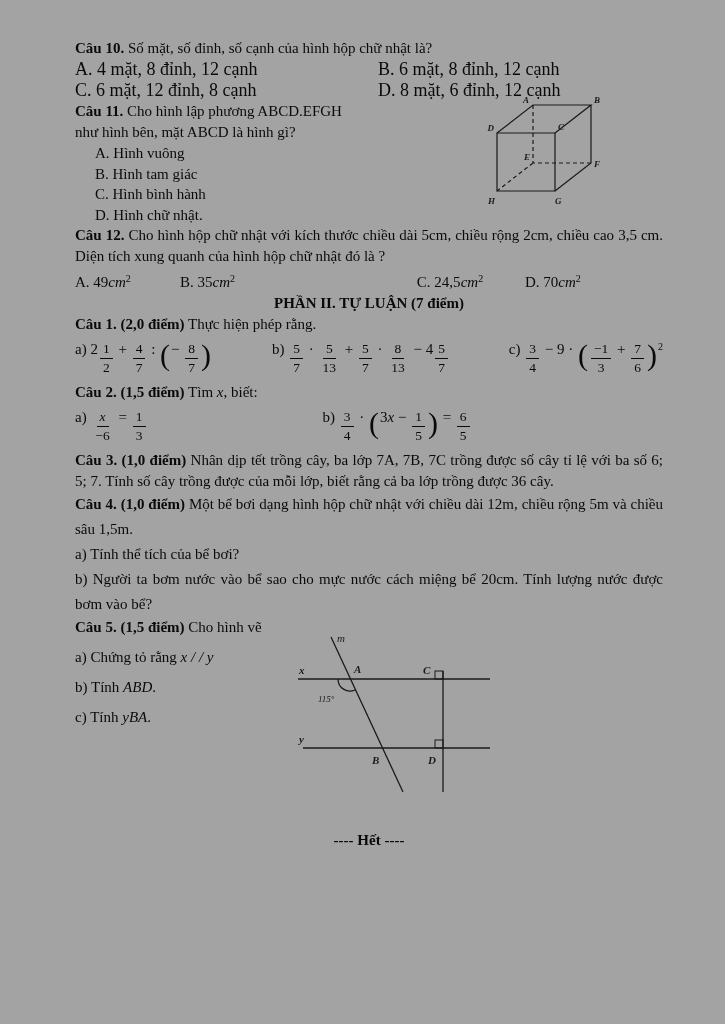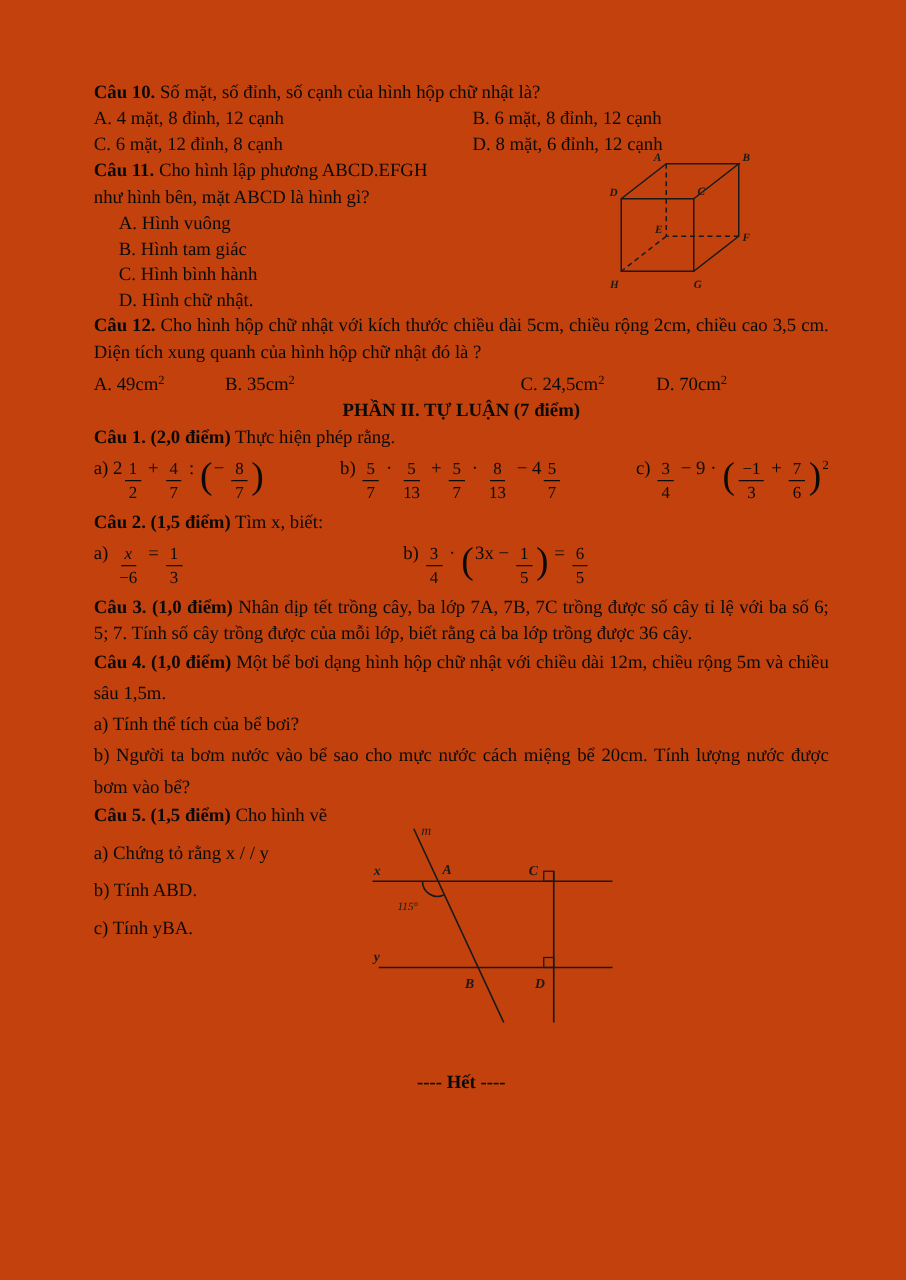--- a/index.html
+++ b/index.html
@@ -1,47 +1,47 @@
 <!DOCTYPE html>
 <html><head>
 <meta charset="utf-8">
 <style>
   *{box-sizing:border-box;}
   html,body{margin:0;padding:0;background:#e8e8e8;}
   body{width:725px;height:1024px;}
   .page{
-    position:relative;width:725px;height:1024px;background:#c2410c;
-    padding:64px 62px 0 75px;overflow:hidden;
+    position:relative;width:725px;height:1024px;background:#a3a3a3;
+    padding:38px 62px 0 75px;overflow:hidden;
     font-family:"Liberation Serif",serif;color:#0a0a0a;
   }
   .line{margin:0;font-size:15px;line-height:21px;}
   .just{text-align:justify;}
   .qlabel{font-weight:bold;}
   .bold{font-weight:bold;text-align:center;}
   
-  .optrow{display:flex;font-size:15px;line-height:21px;}
+  .optrow{display:flex;font-size:18px;line-height:21px;}
   .optcol{width:303px;}
   
   .q11{position:relative;}
   .q11 .opts .line{padding-left:20px;line-height:20.5px;}
   .cubewrap{position:absolute;left:410px;top:-8px;}
   
   .q12opts{display:flex;font-size:15px;line-height:22px;margin-top:1px;}
   .q12opts .o1{width:105px;} .q12opts .o2{width:195px;} .q12opts .o3{width:150px;text-align:center;}
   
   .mrow{display:flex;align-items:center;min-height:47px;font-size:15px;}
   .mi{display:inline-flex;align-items:flex-start;white-space:pre;}
   .mrow-c1 .mi-b{margin-left:60px;}
   .mrow-c1 .mi-c{margin-left:auto;}
   .mrow-c2 .mi-b{margin-left:175px;}
   .frac{display:inline-flex;flex-direction:column;align-items:center;vertical-align:middle;margin:0 2px;line-height:1.15;font-size:13.5px;}
   .frac .num{border-bottom:1px solid #0a0a0a;padding:0 3px 1px;}
   .frac .den{padding:1px 3px 0;}
   .frac .it{font-style:italic;}
-  .mvar{}
+  .mvar{font-style:italic;}
   .bigp{font-size:30px;vertical-align:middle;line-height:.9;padding:0 1px;}
   .msup{font-size:10px;vertical-align:5px;}
   .mrow .msup{vertical-align:13px;}
   
   .c4 .line{line-height:25px;}
   
   .c5{position:relative;min-height:194px;}
   .c5 .line{margin-bottom:9px;}
   .figwrap{position:absolute;left:218px;top:12px;}
   svg text{font-family:"Liberation Serif",serif;}

